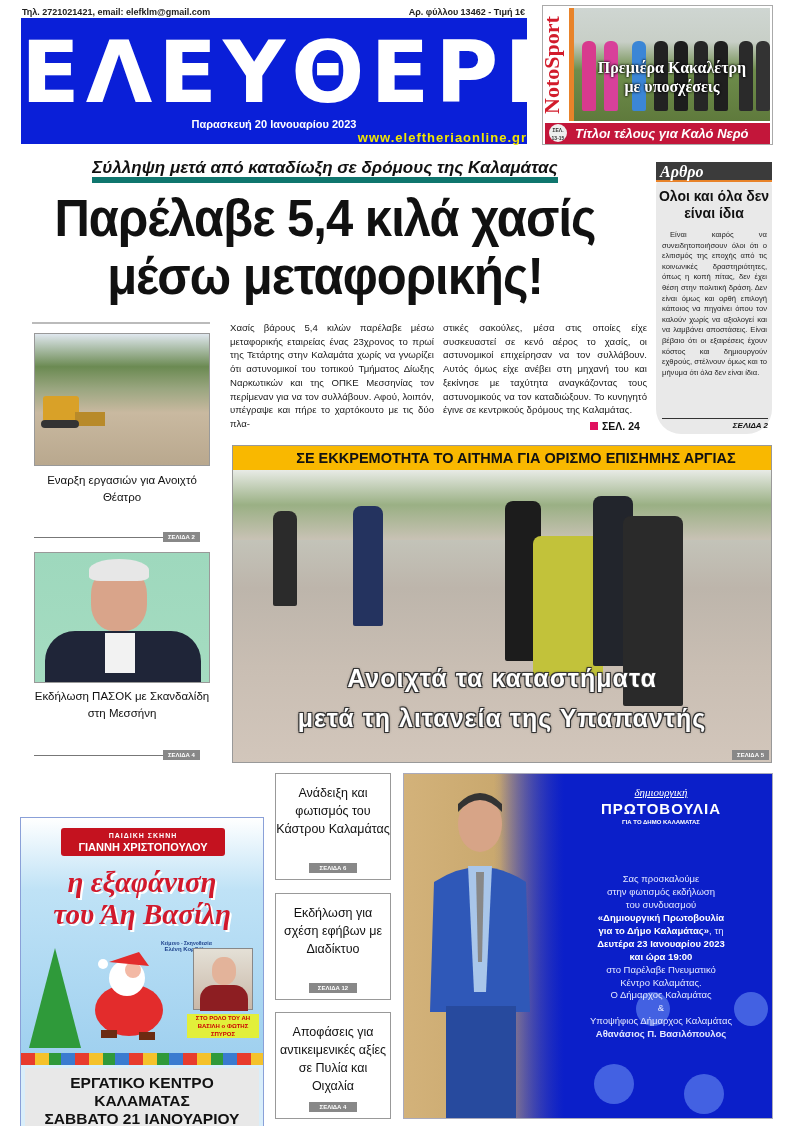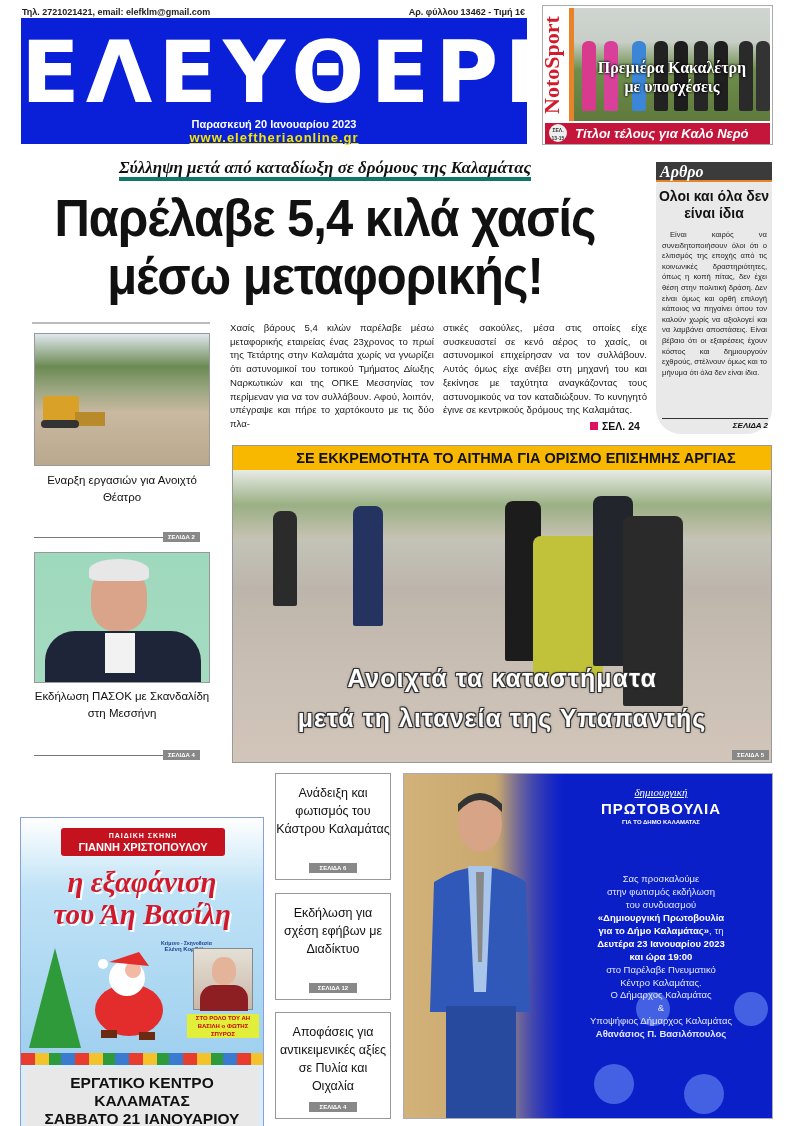--- a/index.html
+++ b/index.html
@@ -5,37 +5,37 @@
   * { box-sizing: border-box; margin: 0; padding: 0; }
   html, body { width: 800px; height: 1126px; background: #fff; overflow: hidden; }
   body { position: relative; font-family: "Liberation Sans", sans-serif; color: #111; }
   .abs { position: absolute; }
 
   
   .topline { font-size: 9px; font-weight: bold; color: #222; top: 7px; }
   .mast { left: 21px; top: 18px; width: 506px; height: 126px; background: #0a1fd8; }
   .logo { position: absolute; left: 0; right: 0; top: 8px; text-align: center; font-family: "DejaVu Sans", sans-serif; font-weight: bold; font-size: 86px; color: #fff; letter-spacing: 6px; line-height: 92px; }
   .mast-date { position: absolute; left: 0; right: 0; top: 100px; text-align: center; font-size: 11px; font-weight: bold; color: #fff; }
-  .mast-url { position: absolute; left: 0; right: 0; top: 112px; text-align: center; font-size: 13px; font-weight: bold; color: #f3e600; letter-spacing: 1px; text-decoration: underline; }
+  .mast-url { position: absolute; left: 0; right: 0; top: 112px; text-align: right; font-size: 13px; font-weight: bold; color: #f3e600; letter-spacing: 1px; }
 
   
   .noto { left: 542px; top: 5px; width: 231px; height: 140px; border: 1px solid #aaa; background: #fff; }
   .noto-side { position: absolute; left: 2px; top: 2px; width: 24px; height: 113px; background: #fff; }
   .noto-side span { position: absolute; left: -42px; top: 44px; transform: rotate(-90deg); font-family: "Liberation Serif", serif; font-weight: bold; font-size: 22px; color: #d21b2b; white-space: nowrap; }
   .noto-stripe { position: absolute; left: 26px; top: 2px; width: 5px; height: 113px; background: #e8832a; }
   .noto-photo { position: absolute; left: 31px; top: 2px; right: 2px; height: 113px; background: linear-gradient(180deg,#cfd6d2 0%,#c8cfc7 30%,#6e8d4c 55%,#5f7a3c 100%); overflow: hidden; }
   .pl { position: absolute; bottom: 10px; width: 14px; height: 70px; border-radius: 6px 6px 2px 2px; }
   .noto-title { position: absolute; left: 0; right: 0; top: 50px; text-align: center; font-family: "Liberation Serif", serif; font-size: 16px; color: #fff; line-height: 19px; text-shadow: 0 0 2px #000, 0 0 3px #000; font-weight: bold; }
   .noto-bar { position: absolute; left: 2px; right: 2px; top: 117px; height: 21px; background: #c3163a; }
   .noto-bar .badge { position: absolute; left: 4px; top: 1px; width: 18px; height: 18px; border-radius: 50%; background: #eee; color: #333; font-size: 5px; font-weight: bold; text-align: center; line-height: 8px; padding-top: 2px; }
   .noto-bar .t { position: absolute; left: 30px; top: 3px; font-size: 13px; font-style: italic; font-weight: bold; color: #fff; }
 
   
   .kicker { left: 0; width: 650px; top: 158px; text-align: center; font-size: 17px; font-style: italic; font-weight: bold; }
-  .kicker span { border-bottom: 4px solid #0f766e; font-family: Liberation Serif, serif; }
+  .kicker span { border-bottom: 6px solid #0f766e; }
   .headline { left: 0; width: 650px; top: 190px; text-align: center; font-family: "Liberation Sans", sans-serif; font-weight: bold; font-size: 51px; line-height: 58px; letter-spacing: -1px; transform: scaleX(0.96); }
 
   
   .arthro { left: 656px; top: 162px; width: 116px; height: 272px; background: #e9e9e9; border-radius: 25px; }
   .arthro-h { height: 20px; background: #3b3b3b; color: #fff; font-family: "Liberation Serif", serif; font-style: italic; font-weight: bold; font-size: 16px; padding-left: 4px; line-height: 20px; border-bottom: 2px solid #e8832a; }
   .arthro-title { text-align: center; font-size: 14px; font-weight: bold; line-height: 17px; margin-top: 6px; }
   .arthro-body { font-size: 7.6px; line-height: 10.6px; padding: 8px 5px 0 6px; text-align: justify; text-indent: 8px; color: #222; }
   .arthro-page { position: absolute; right: 4px; bottom: 4px; font-size: 8px; font-weight: bold; font-style: italic; border-top: 1px solid #333; left: 6px; text-align: right; padding-top: 2px; }
 
   

